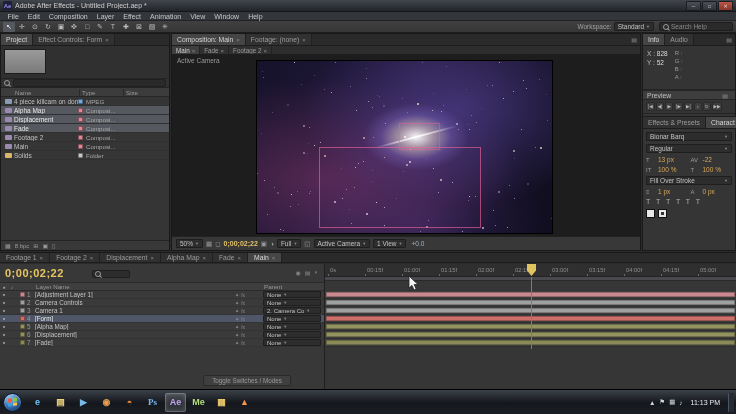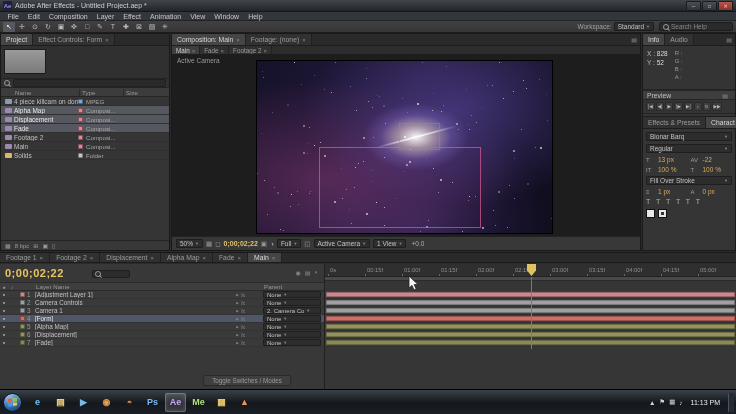--- a/index.html
+++ b/index.html
@@ -874,21 +874,21 @@
         <span class="tb-icon">
           <span class="tbi-glyph" style="color: rgb(122, 184, 232);">▶</span>
         </span>
         <span class="tb-icon">
           <span class="tbi-glyph" style="color: rgb(232, 160, 78);">◉</span>
         </span>
         <span class="tb-icon">
           <span class="tbi-glyph" style="color: rgb(240, 138, 60);">◓</span>
         </span>
         <span class="tb-icon">
-          <span class="tbi-glyph" style="color: rgb(121, 182, 242);">Ps</span>
+          <span class="tbi-glyph" style="color: rgb(121, 182, 242); font-family: Liberation Serif, serif;">Ps</span>
         </span>
         <span class="tb-icon active">
           <span class="tbi-glyph" style="color: rgb(195, 166, 242);">Ae</span>
         </span>
         <span class="tb-icon">
           <span class="tbi-glyph" style="color: rgb(180, 222, 124);">Me</span>
         </span>
         <span class="tb-icon">
           <span class="tbi-glyph" style="color: rgb(232, 200, 106);">▦</span>
         </span>

